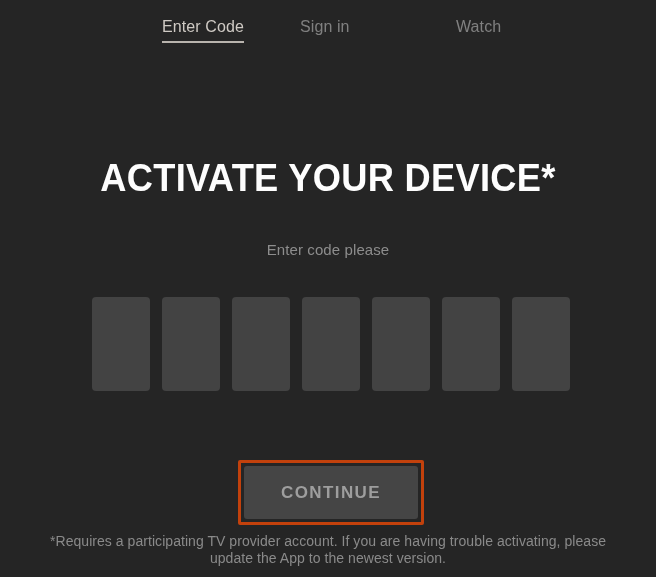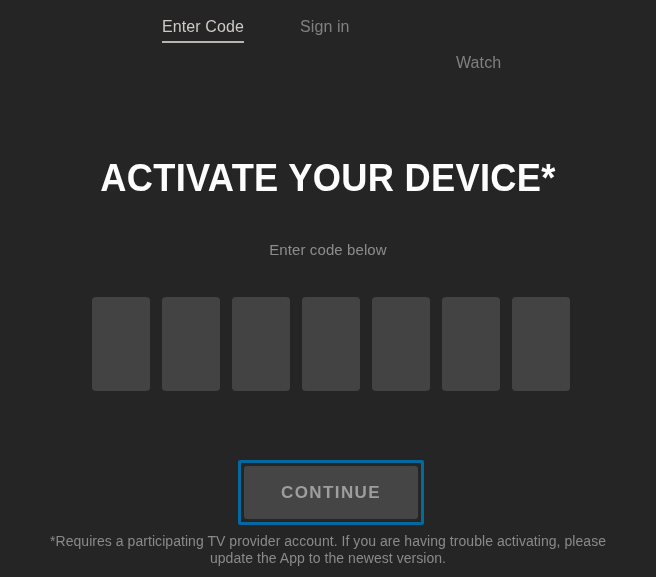--- a/index.html
+++ b/index.html
@@ -41,21 +41,21 @@
   .nav-tab.active .nav-underline {
     position: absolute;
     left: 0;
     right: 0;
     bottom: -7px;
     height: 2px;
     background: #b9b4ae;
   }
   .tab-0 { left: 162px; }
   .tab-1 { left: 300px; }
-  .tab-2 { left: 456px; margin-top: 36px; }
+  .tab-2 { left: 456px; }
 
   
   .headline {
     position: absolute;
     top: 155px;
     left: 0;
     width: 656px;
     text-align: center;
     font-family: "Liberation Sans Narrow", "Liberation Sans", sans-serif;
     font-size: 39px;
@@ -105,21 +105,21 @@
     line-height: 1;
   }
 
   
   .continue-ring {
     position: absolute;
     left: 238px;
     top: 460px;
     width: 186px;
     height: 65px;
-    border: 3px solid #0369a1;
+    border: 3px solid #c2410c;
     border-radius: 2px;
     box-sizing: border-box;
     padding: 3px;
     cursor: pointer;
   }
   .continue-btn {
     width: 100%;
     height: 100%;
     background: #454545;
     border: none;
@@ -161,21 +161,21 @@
   <div class="nav-tab tab-1">
     <span>Sign in</span>
   </div>
   <div class="nav-tab tab-2">
     <span>Watch</span>
   </div>
 </div>
 
 <div class="headline">ACTIVATE YOUR DEVICE*</div>
 
-<div class="subtitle">Enter code below</div>
+<div class="subtitle">Enter code please</div>
 
 <div class="code-row">
   <div class="code-box"></div>
   <div class="code-box"></div>
   <div class="code-box"></div>
   <div class="code-box"></div>
   <div class="code-box"></div>
   <div class="code-box"></div>
   <div class="code-box"></div>
 </div>

